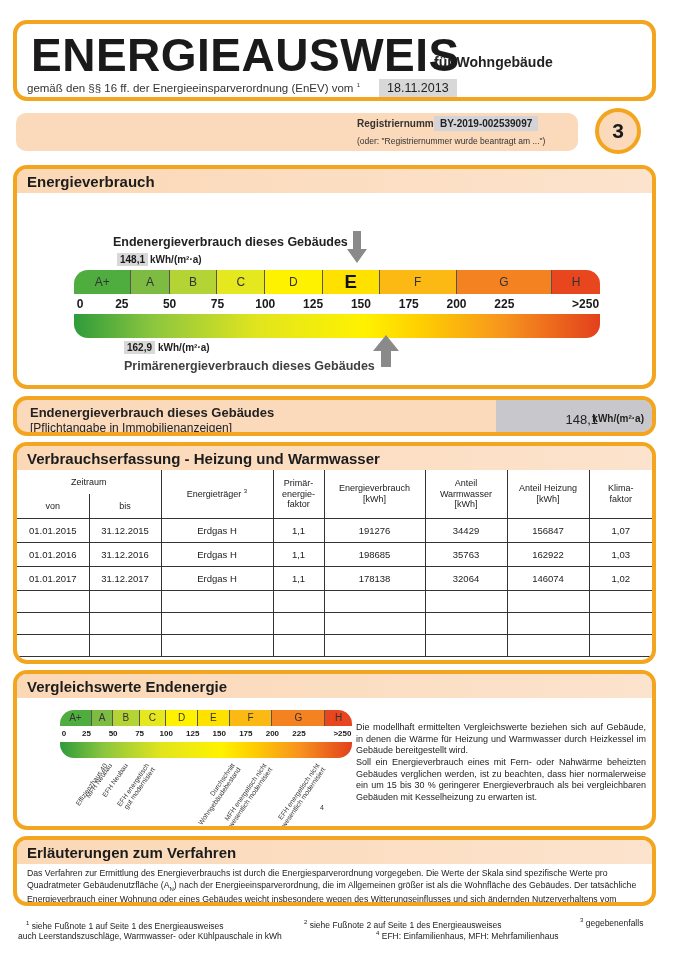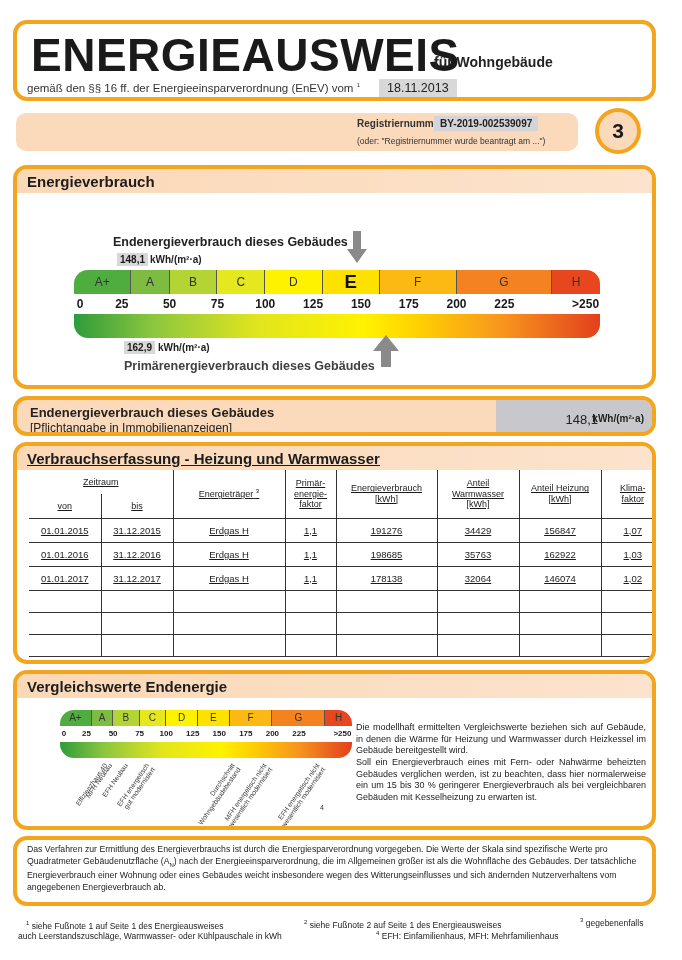--- a/index.html
+++ b/index.html
@@ -43,22 +43,22 @@
 
   
   #sum-box { left: 13px; top: 396px; width: 643px; height: 40px; background: #fbd9bb; }
   #sum-title { position: absolute; left: 13px; top: 5px; font-weight: bold; font-size: 13px; color: #222; }
   #sum-sub { position: absolute; left: 13px; top: 21px; font-size: 12px; color: #222; }
   #sum-valbox { position: absolute; right: 0; top: 0; width: 156px; height: 100%; background: #c8c8cc; }
   #sum-val { position: absolute; right: 54px; top: 12px; font-size: 13px; color: #222; }
   #sum-unit { position: absolute; right: 8px; top: 13px; font-size: 10px; font-weight: bold; color: #222; }
 
   
-  #tbl-box { left: 13px; top: 442px; width: 643px; height: 222px; text-decoration: underline; }
-  table { border-collapse: collapse; width: 100%; font-size: 9px; color: #222; margin-left: 12px; }
+  #tbl-box { left: 13px; top: 442px; width: 643px; height: 222px; }
+  table { border-collapse: collapse; width: 100%; font-size: 9px; color: #222; }
   td, th { border: 1px solid #333; text-align: center; font-weight: normal; padding: 0; }
   tr.data td { height: 24px; font-size: 9.5px; }
   tr.empty td { height: 22px; }
   table tr:first-child th { border-top: none; }
   table td:first-child, table th:first-child { border-left: none; }
   table td:last-child, table th:last-child { border-right: none; }
 
   
   #cmp-box { left: 13px; top: 670px; width: 643px; height: 160px; }
   #cmp-text { position: absolute; left: 339px; top: 48px; width: 290px; font-size: 9px; line-height: 1.3; color: #222; text-align: justify; }
@@ -279,20 +279,21 @@
 wesentlich modernisiert</div>
       <div class="rot-label" style="right: 337.164px; top: 88px;">EFH energetisch nicht
 wesentlich modernisiert</div>
     </div>
   <div id="cmp-fn">4</div>
   <div id="cmp-text" style="white-space:pre-line">Die modellhaft ermittelten Vergleichswerte beziehen sich auf Gebäude, in denen die Wärme für Heizung und Warmwasser durch Heizkessel im Gebäude bereitgestellt wird.
 Soll ein Energieverbrauch eines mit Fern- oder Nahwärme beheizten Gebäudes verglichen werden, ist zu beachten, dass hier normalerweise ein um 15 bis 30 % geringerer Energieverbrauch als bei vergleichbaren Gebäuden mit Kesselheizung zu erwarten ist.</div>
 </div>
 
 <div class="box" id="exp-box">
+  <div class="sec-head">Erläuterungen zum Verfahren</div>
   <div id="exp-text"><span>Das Verfahren zur Ermittlung des Energieverbrauchs ist durch die Energiesparverordnung vorgegeben. Die Werte der Skala sind spezifische Werte pro Quadratmeter Gebäudenutzfläche (A</span><sub style="font-size:6px">N</sub><span>) nach der Energieeinsparverordnung, die im Allgemeinen größer ist als die Wohnfläche des Gebäudes. Der tatsächliche Energieverbrauch einer Wohnung oder eines Gebäudes weicht insbesondere wegen des Witterungseinflusses und sich ändernden Nutzerverhaltens vom angegebenen Energieverbrauch ab.</span></div>
 </div>
 
 <div class="fn" style="left:26px;top:920px"><sup>1</sup> <span>siehe Fußnote 1 auf Seite 1 des Energieausweises</span></div>
 <div class="fn" style="left:18px;top:931px">auch Leerstandszuschläge, Warmwasser- oder Kühlpauschale in kWh</div>
 <div class="fn" style="left:304px;top:919px"><sup>2</sup> <span>siehe Fußnote 2 auf Seite 1 des Energieausweises</span></div>
 <div class="fn" style="left:376px;top:930px"><sup>4</sup> <span>EFH: Einfamilienhaus, MFH: Mehrfamilienhaus</span></div>
 <div class="fn" style="left:580px;top:917px"><sup>3</sup> <span>gegebenenfalls</span></div>
 
 </body></html>

